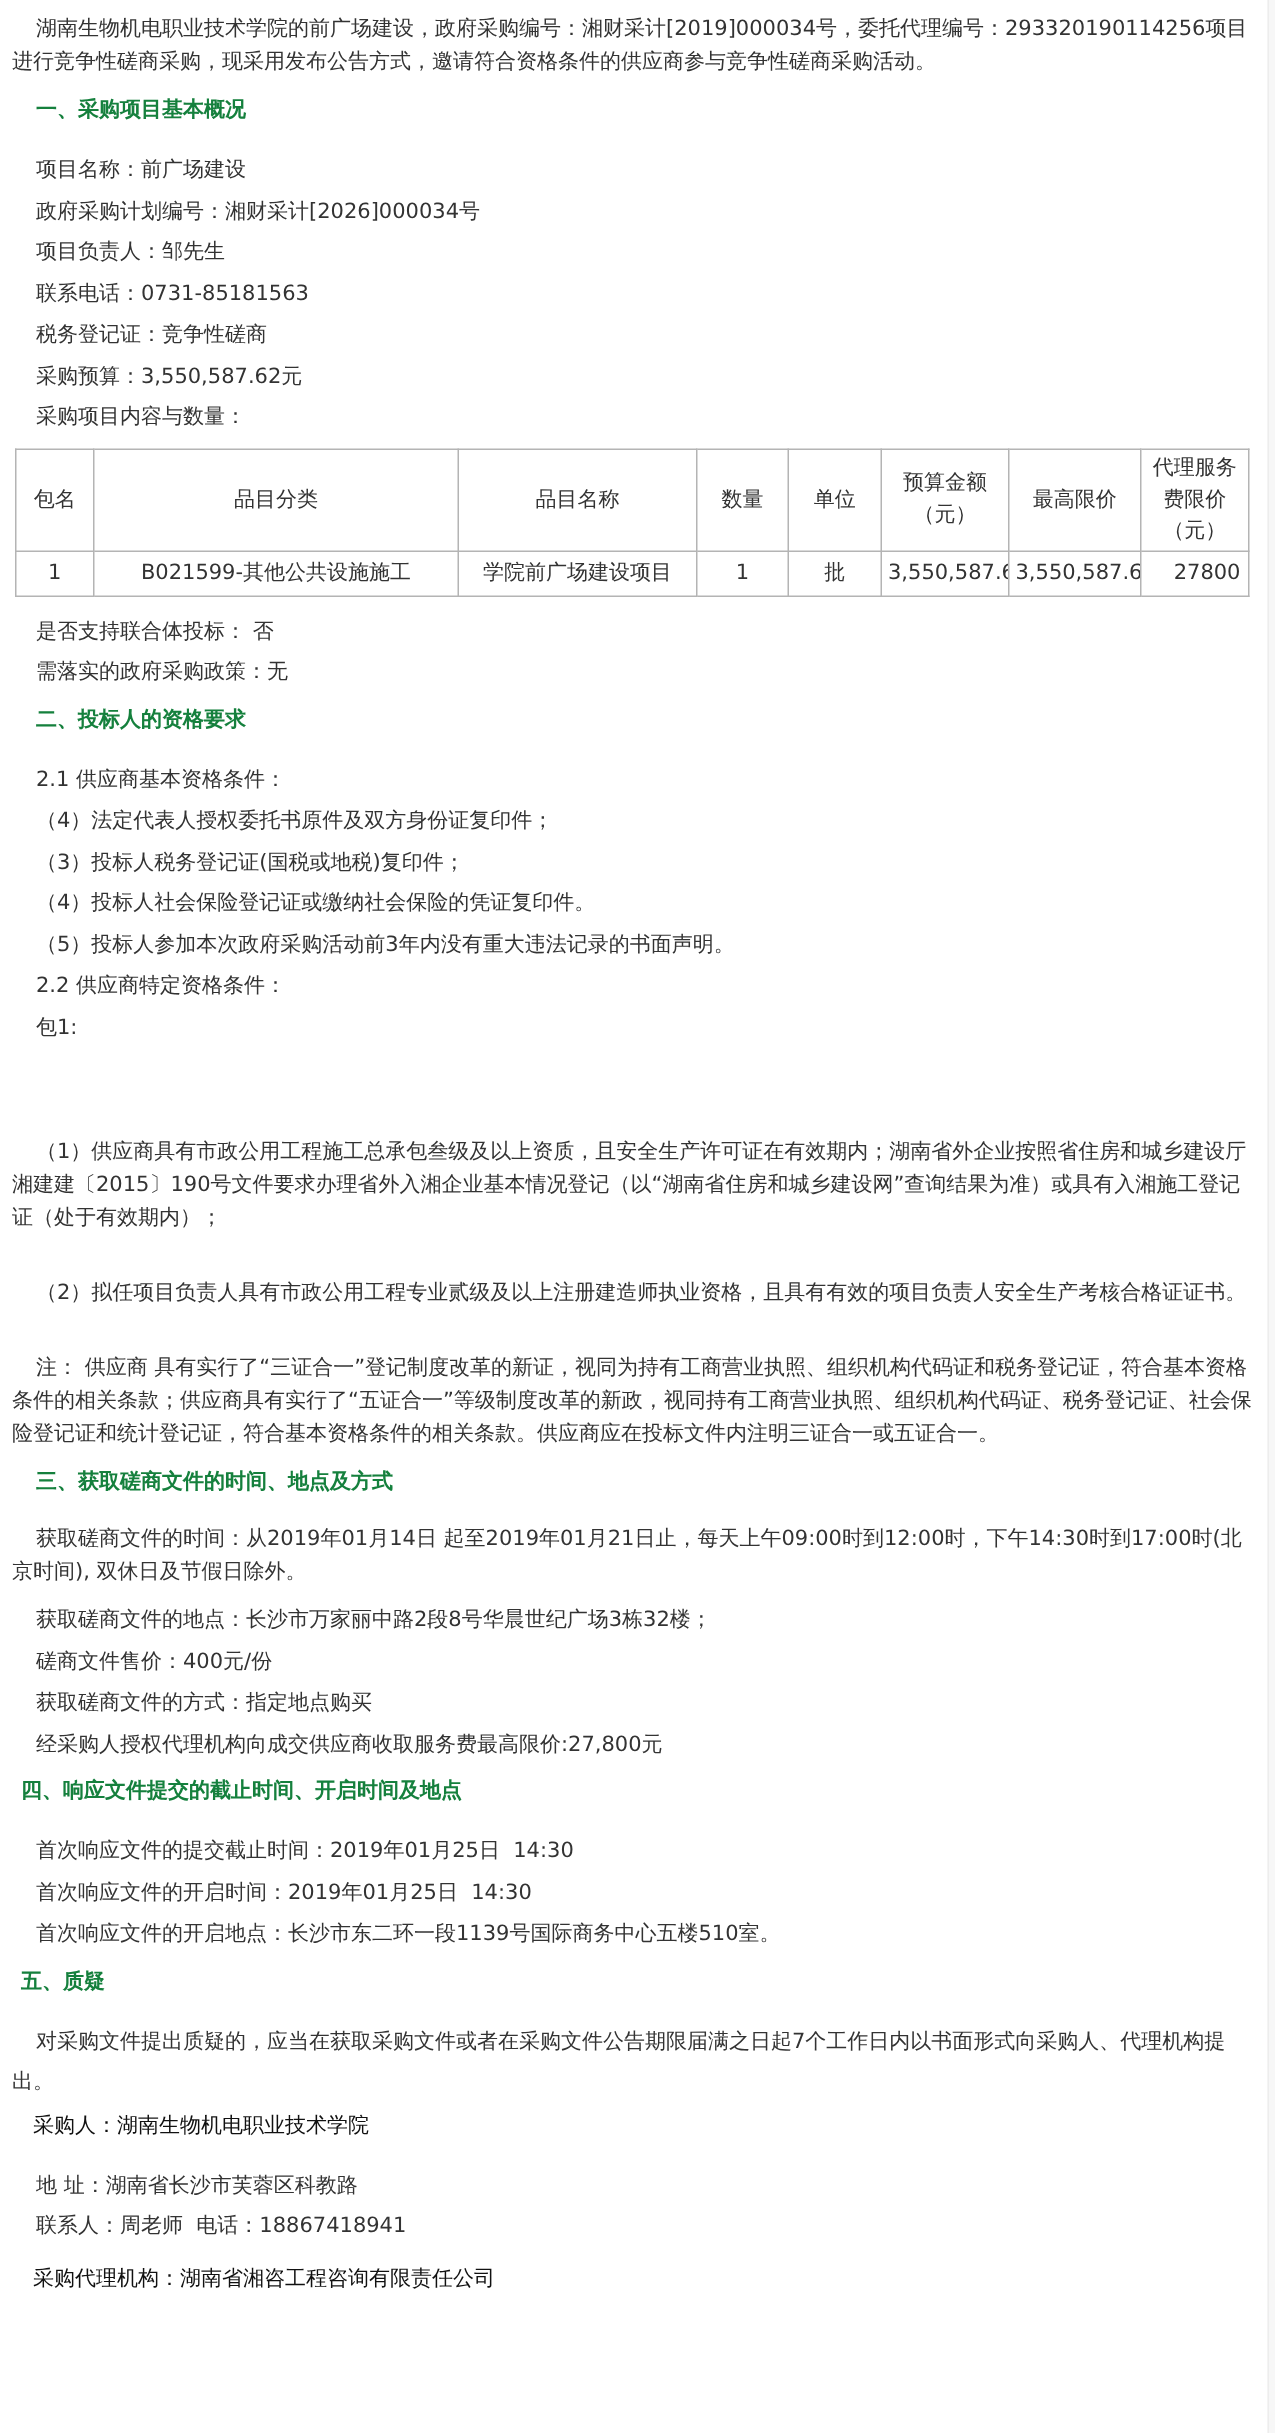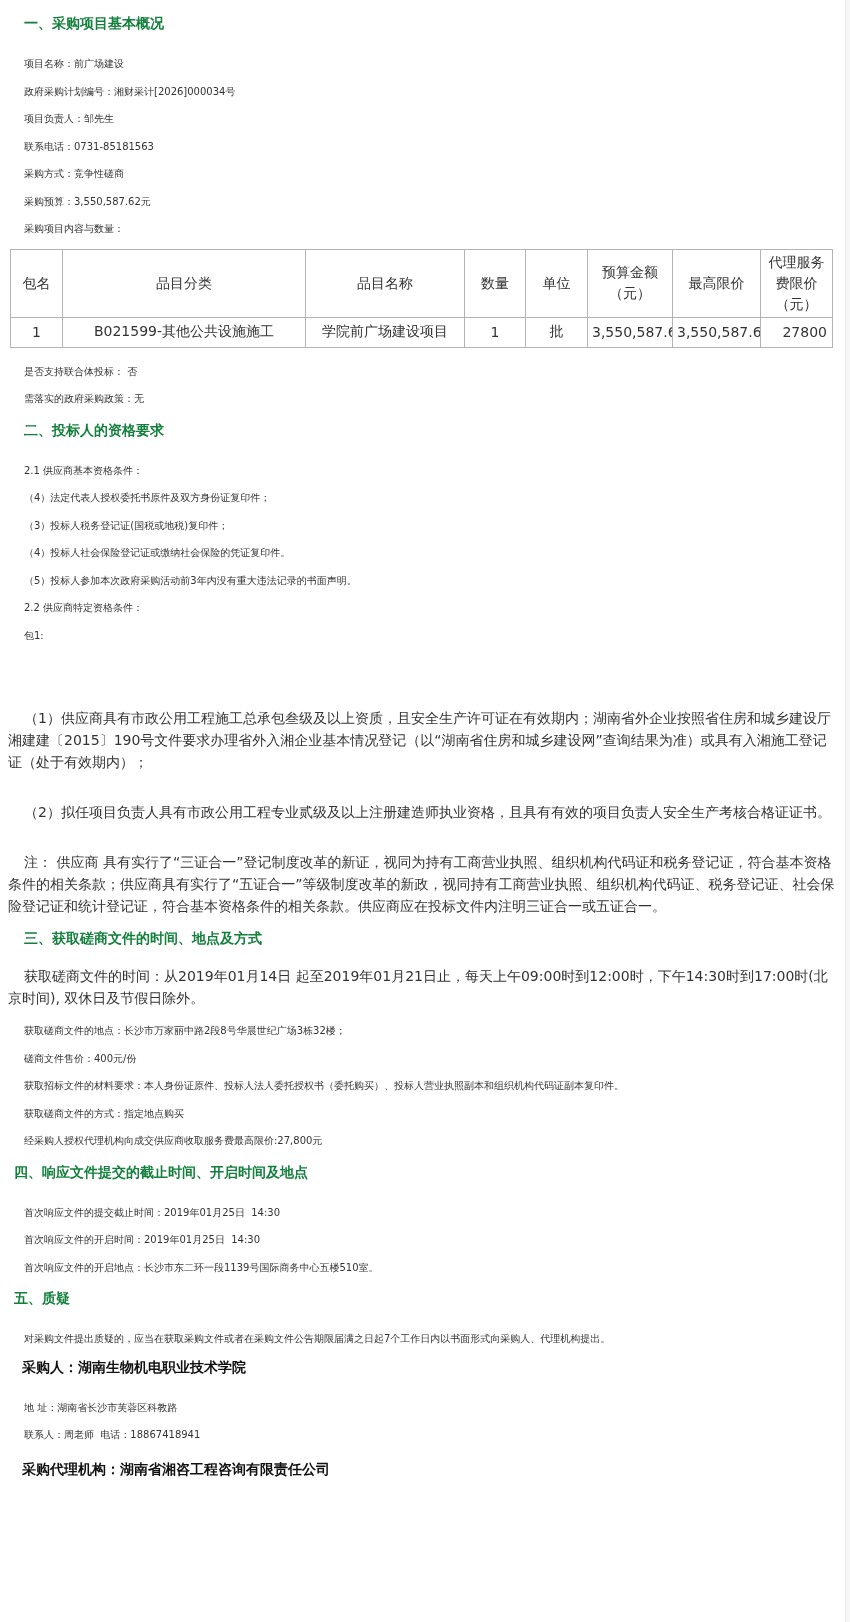--- a/index.html
+++ b/index.html
@@ -14,21 +14,21 @@
     padding: 6px 10px 24px 8px;
   }
   .edge-strip {
     position: absolute;
     top: 0; right: 0;
     width: 5px; height: 100%;
     background: #f7f7f7;
     border-left: 1px solid #ededed;
   }
   .line {
-    font-size: 10px;
+    font-size: 14px;
     line-height: 27.5px;
     margin: 0;
     text-indent: 16px;
     white-space: pre-wrap;
   }
   .para {
     font-size: 14px;
     line-height: 22px;
     margin: 8px 0;
     text-indent: 16px;
@@ -38,21 +38,21 @@
     font-size: 14px;
     font-weight: bold;
     color: #15803d;
     line-height: 27px;
     margin: 4px 0 13px 0;
     text-indent: 16px;
   }
   .sec-heading.flush { text-indent: 6px; }
   .sub-heading {
     font-size: 14px;
-    font-weight: bold;
+    font-weight: normal;
     color: #111111;
     line-height: 28px;
     margin: 0 0 13px 0;
     text-indent: 14px;
   }
   .spacer-lg { height: 50px; }
   .spacer-sm { height: 12px; }
   table.items {
     border-collapse: collapse;
     table-layout: fixed;
@@ -79,27 +79,28 @@
     vertical-align: middle;
   }
   table.items td.num { text-align: right; padding-right: 5px; }
 </style>
 </head>
 <body>
 
 <div class="page">
   <div class="edge-strip"></div>
 
+  <p class="para" style="margin-top:2px;">湖南生物机电职业技术学院的前广场建设，政府采购编号：湘财采计[2019]000034号，委托代理编号：293320190114256项目进行竞争性磋商采购，现采用发布公告方式，邀请符合资格条件的供应商参与竞争性磋商采购活动。</p>
 
   <h3 class="sec-heading">一、采购项目基本概况</h3>
   <p class="line">项目名称：前广场建设</p>
   <p class="line">政府采购计划编号：湘财采计[2026]000034号</p>
   <p class="line">项目负责人：邹先生</p>
   <p class="line">联系电话：0731-85181563</p>
-  <p class="line">采购方式：竞争性磋商</p>
+  <p class="line">税务登记证：竞争性磋商</p>
   <p class="line">采购预算：3,550,587.62元</p>
   <p class="line">采购项目内容与数量：</p>
 
   <table class="items">
     <colgroup>
       <col style="width:52px">
         <col style="width:243px">
         <col style="width:159px">
         <col style="width:61px">
       <col style="width:62px">
@@ -148,21 +149,20 @@
   <p class="para">（1）供应商具有市政公用工程施工总承包叁级及以上资质，且安全生产许可证在有效期内；湖南省外企业按照省住房和城乡建设厅湘建建〔2015〕190号文件要求办理省外入湘企业基本情况登记（以“湖南省住房和城乡建设网”查询结果为准）或具有入湘施工登记证（处于有效期内）；</p>
   <div class="spacer-sm"></div>
   <p class="para">（2）拟任项目负责人具有市政公用工程专业贰级及以上注册建造师执业资格，且具有有效的项目负责人安全生产考核合格证证书。</p>
   <div class="spacer-sm"></div>
   <p class="para">注： 供应商 具有实行了“三证合一”登记制度改革的新证，视同为持有工商营业执照、组织机构代码证和税务登记证，符合基本资格条件的相关条款；供应商具有实行了“五证合一”等级制度改革的新政，视同持有工商营业执照、组织机构代码证、税务登记证、社会保险登记证和统计登记证，符合基本资格条件的相关条款。供应商应在投标文件内注明三证合一或五证合一。</p>
 
   <h3 class="sec-heading">三、获取磋商文件的时间、地点及方式</h3>
   <p class="para">获取磋商文件的时间：从2019年01月14日 起至2019年01月21日止，每天上午09:00时到12:00时，下午14:30时到17:00时(北京时间), 双休日及节假日除外。</p>
   <p class="line">获取磋商文件的地点：长沙市万家丽中路2段8号华晨世纪广场3栋32楼；</p>
   <p class="line">磋商文件售价：400元/份</p>
-  <p class="line">获取招标文件的材料要求：本人身份证原件、投标人法人委托授权书（委托购买）、投标人营业执照副本和组织机构代码证副本复印件。</p>
   <p class="line">获取磋商文件的方式：指定地点购买</p>
   <p class="line">经采购人授权代理机构向成交供应商收取服务费最高限价:27,800元</p>
 
   <h3 class="sec-heading flush">四、响应文件提交的截止时间、开启时间及地点</h3>
   <p class="line">首次响应文件的提交截止时间：2019年01月25日  14:30</p>
   <p class="line">首次响应文件的开启时间：2019年01月25日  14:30</p>
   <p class="line">首次响应文件的开启地点：长沙市东二环一段1139号国际商务中心五楼510室。</p>
 
   <h3 class="sec-heading flush">五、质疑</h3>
   <p class="line">对采购文件提出质疑的，应当在获取采购文件或者在采购文件公告期限届满之日起7个工作日内以书面形式向采购人、代理机构提出。</p>

